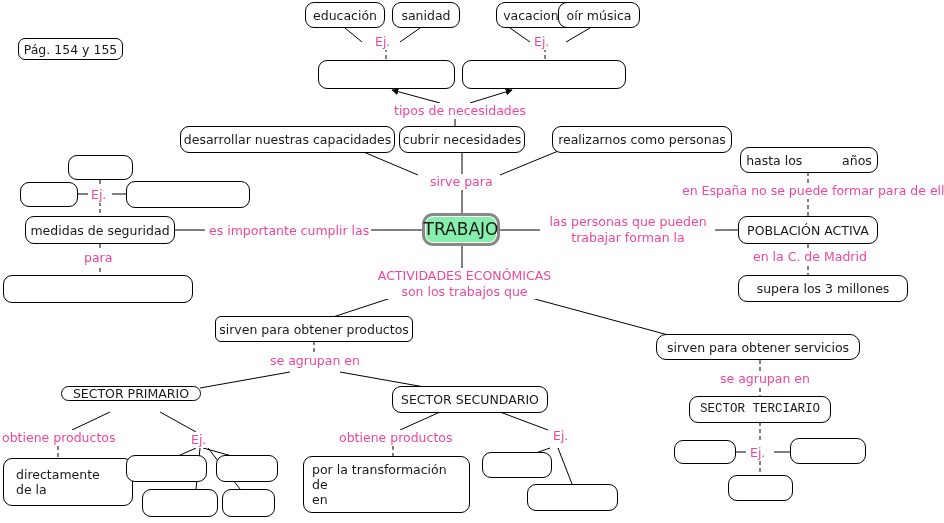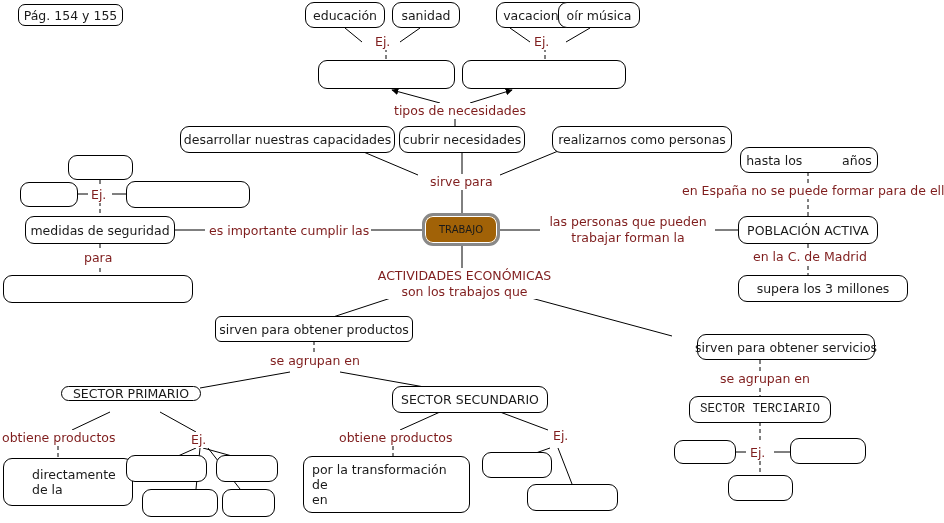--- a/index.html
+++ b/index.html
@@ -36,36 +36,37 @@
     justify-content: center;
     text-align: center;
     font-size: 12.5px;
     color: #1a1a1a;
     line-height: 1.2;
     padding: 0 6px;
     white-space: pre;
   }
   .node.sq {
     border-radius: 7px;
+    margin-top: 34px;
   }
   .node.left {
     justify-content: flex-start;
     text-align: left;
   }
   .node.trabajo {
     border: 3px solid #888888;
     border-radius: 11px;
-    background: #a16207;
-    font-size: 10px;
+    background: #86efac;
+    font-size: 17px;
     box-shadow: inset 0 0 0 1px #ffffff;
   }
   .label {
     position: absolute;
     font-size: 12.5px;
-    color: #7f1d1d;
+    color: #ec4899;
     line-height: 1.25;
     white-space: pre;
     background: #ffffff;
     padding: 0 2px;
     text-align: center;
   }
   .label.multi {
     white-space: pre-line;
   }
   .label.wide {
@@ -201,31 +202,31 @@
   <div class="node" style="left:740px; top:147px; width:138px; height:26px;">hasta los          años</div>
   <div class="label" style="left:680px; top:183px;">en España no se puede formar para de ella</div>
   <div class="node" style="left:738px; top:216px; width:140px; height:28px;">POBLACIÓN ACTIVA</div>
   <div class="label" style="left:751px; top:249px;">en la C. de Madrid</div>
   <div class="node" style="left:738px; top:275px; width:170px; height:27px;">supera los 3 millones</div>
 
   <div class="label multi wide" style="left:360px; top:268px; width:205px;">ACTIVIDADES ECONÓMICAS
 son los trabajos que</div>
 
   <div class="node" style="left:215px; top:316px; width:198px; height:26px;border-radius:6px;">sirven para obtener productos</div>
-  <div class="node" style="left:697px; top:334px; width:178px; height:26px;">sirven para obtener servicios</div>
+  <div class="node" style="left:656px; top:334px; width:204px; height:26px;border-radius:10px;">sirven para obtener servicios</div>
 
   <div class="label" style="left:268px; top:353px;">se agrupan en</div>
   <div class="label" style="left:718px; top:371px;">se agrupan en</div>
 
   <div class="node" style="left:61px; top:386px; width:140px; height:15px;">SECTOR PRIMARIO</div>
   <div class="node" style="left:392px; top:386px; width:156px; height:27px;">SECTOR SECUNDARIO</div>
   <div class="node" style="left:689px; top:396px; width:142px; height:27px;font-family:Liberation Mono, monospace;">SECTOR TERCIARIO</div>
 
   <div class="label" style="left:0px; top:430px;">obtiene productos</div>
-  <div class="node left" style="left:3px; top:458px; width:130px; height:48px; padding-left:28px;">directamente
+  <div class="node left" style="left:3px; top:458px; width:130px; height:48px; padding-left:12px;">directamente
 de la</div>
   <div class="label" style="left:189px; top:432px;">Ej.</div>
   <div class="node" style="left:126px; top:455px; width:81px; height:27px;"></div>
   <div class="node" style="left:216px; top:455px; width:62px; height:27px;"></div>
   <div class="node" style="left:142px; top:489px; width:76px; height:28px;"></div>
   <div class="node" style="left:222px; top:489px; width:53px; height:28px;"></div>
 
   <div class="label" style="left:337px; top:430px;">obtiene productos</div>
   <div class="node left" style="left:303px; top:456px; width:167px; height:57px; padding-left:8px;">por la transformación
 de

